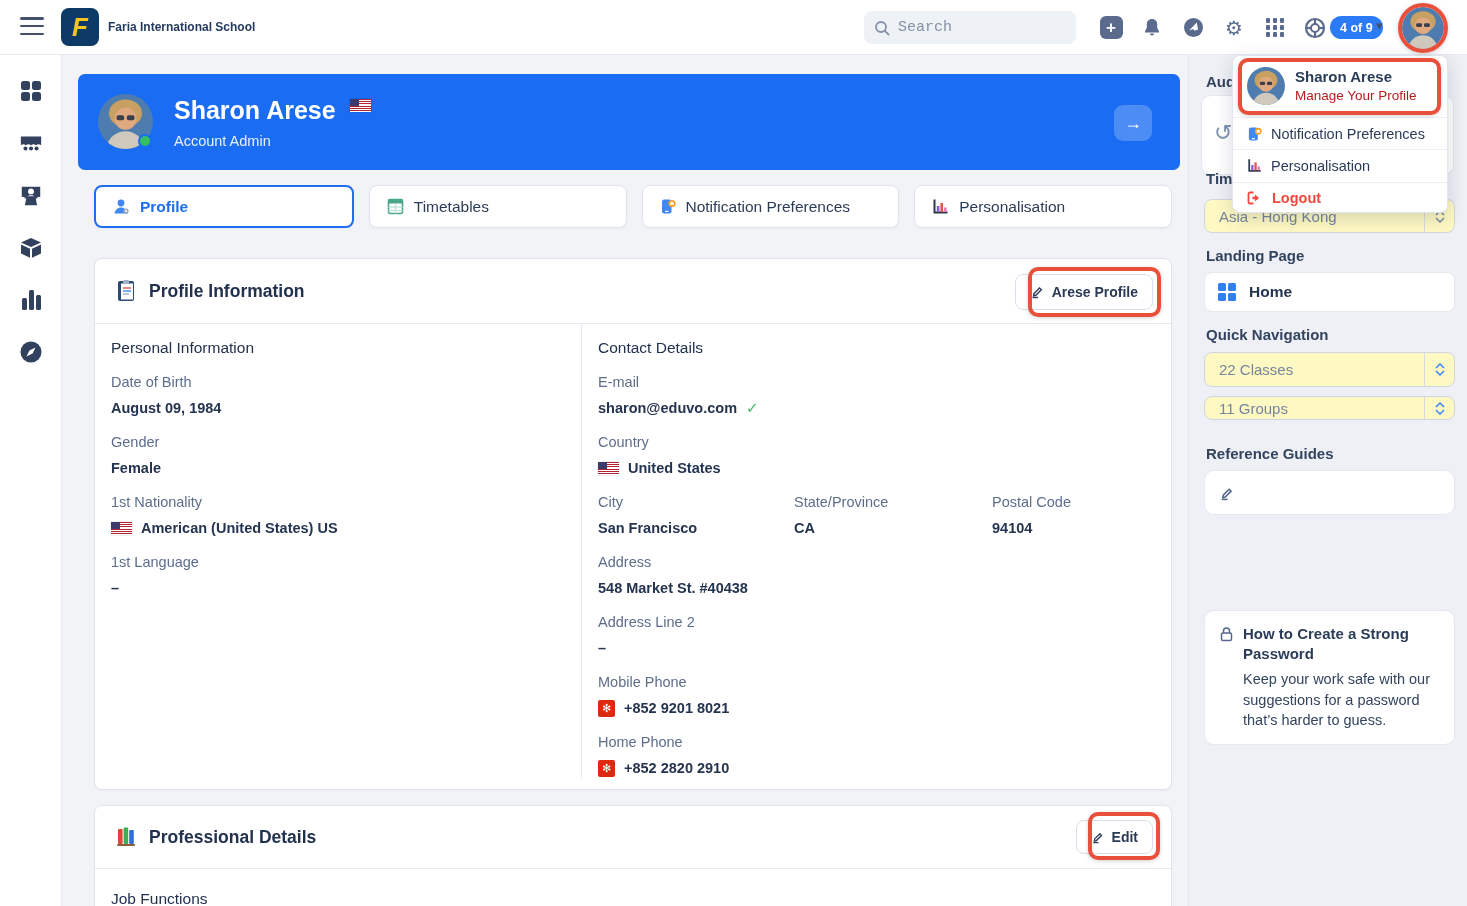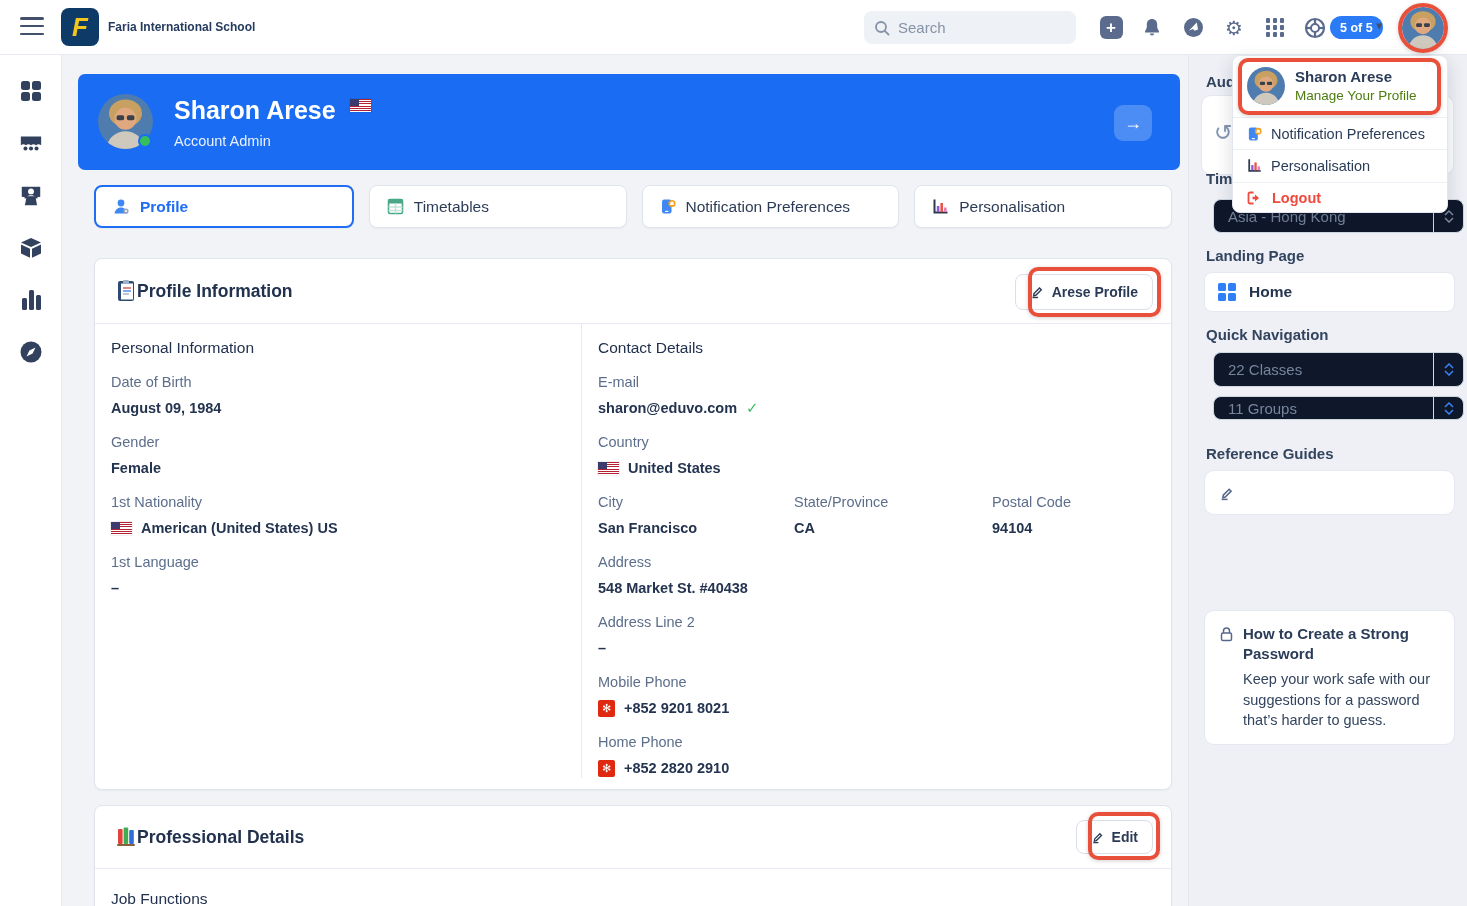--- a/index.html
+++ b/index.html
@@ -8,21 +8,21 @@
   .root { position:absolute; inset:0; width:1467px; height:906px; overflow:hidden; }
 
   
   .topbar { position:absolute; left:0; top:0; width:1467px; height:55px; background:#fff; border-bottom:1px solid #e7eaf0; z-index:20; }
   .hamburger { position:absolute; left:20px; top:17px; width:24px; height:20px; cursor:pointer; }
   .hamburger span { display:block; height:2.6px; background:#44506b; border-radius:2px; margin-bottom:5.2px; }
   .logo { position:absolute; left:61px; top:8px; width:38px; height:38px; background:#0d3a66; border-radius:8px; color:#f6c51d; font-weight:bold; font-style:italic; font-size:26px; display:flex; align-items:center; justify-content:center; }
   .school-name { position:absolute; left:108px; top:0; height:55px; line-height:55px; font-size:12px; font-weight:600; color:#243a5e; }
   .search { position:absolute; left:864px; top:11px; width:212px; height:33px; background:#eef1f5; border-radius:8px; display:flex; align-items:center; padding:0 10px; }
   .search svg { flex:0 0 auto; }
-  .search input { border:none; outline:none; background:transparent; font-size:15px; color:#3d4e6b; width:160px; margin-left:8px; font-family:Liberation Sans, sans-serif; }
+  .search input { border:none; outline:none; background:transparent; font-size:15px; color:#3d4e6b; width:160px; margin-left:8px; font-family:Liberation Mono, monospace; }
   .search input::placeholder { color:#8592a7; }
   .tb-ic { position:absolute; top:0; height:55px; display:flex; align-items:center; justify-content:center; color:#5b6b8e; cursor:pointer; }
   .plus-sq { width:23px; height:23px; background:#5b6b8e; border-radius:6px; color:#fff; display:flex; align-items:center; justify-content:center; font-size:17px; font-weight:bold; line-height:1; }
   .glyph { font-size:20px; line-height:1; }
   .apps-grid { display:grid; grid-template-columns:repeat(3,4.5px); grid-template-rows:repeat(3,4.5px); gap:2.5px; }
   .apps-grid i { background:#5b6b8e; border-radius:1px; }
   .pill { position:absolute; left:1330px; top:16px; height:23px; background:#2b7bf6; color:#fff; font-size:12.5px; font-weight:bold; border-radius:13px; padding:0 10px; display:flex; align-items:center; cursor:pointer; }
   .caret { position:absolute; left:1376px; top:18px; color:#44506b; font-size:13px; cursor:pointer; }
   .tb-avatar { position:absolute; left:1402px; top:7px; width:42px; height:42px; border-radius:50%; overflow:hidden; cursor:pointer; }
 
@@ -38,21 +38,21 @@
   .banner-name { position:absolute; left:96px; top:22px; font-size:25px; font-weight:700; color:#fff; display:flex; align-items:flex-start; gap:14px; }
   .banner-name .flag-us { margin-top:3px; }
   .banner-role { position:absolute; left:96px; top:59px; font-size:14.5px; color:#e9f1ff; }
   .banner-arrow { position:absolute; right:28px; top:31px; width:38px; height:36px; background:rgba(255,255,255,.22); border-radius:9px; color:#fff; font-size:18px; display:flex; align-items:center; justify-content:center; cursor:pointer; }
 
   .tabs { position:absolute; left:32px; top:130px; width:1078px; height:43px; display:flex; gap:15px; }
   .tab { flex:1; background:#fff; border:1px solid #e0e5ed; border-radius:8px; display:flex; align-items:center; padding-left:17px; gap:10px; font-size:15.5px; color:#2c3c57; cursor:pointer; box-shadow:0 1px 2px rgba(16,24,40,.04); }
   .tab.active { border:2px solid #1f6df2; color:#1f6df2; font-weight:600; }
 
   .card { position:absolute; left:32px; width:1078px; background:#fff; border:1px solid #e0e5ed; border-radius:8px; box-shadow:0 1px 2px rgba(16,24,40,.04); }
-  .card-head { height:65px; border-bottom:1px solid #e6eaf1; display:flex; align-items:center; padding:0 20px; position:relative; }
+  .card-head { height:65px; border-bottom:1px solid #e6eaf1; display:flex; align-items:center; padding:0 20px; gap:12px; position:relative; }
   .card-title { font-size:17.5px; font-weight:700; color:#22314e; }
   .edit-btn { position:absolute; right:18px; top:15px; height:36px; background:#fff; border:1px solid #d9dfe9; border-radius:8px; display:flex; align-items:center; gap:8px; padding:0 14px; font-size:14px; font-weight:600; color:#2b3a55; cursor:pointer; }
 
   .profile-body { display:flex; }
   .pcol { width:486px; padding:14px 16px 0; }
   .ccol { flex:1; border-left:1px solid #e6eaf1; padding:14px 16px 0; }
   .sec-title { font-size:15.5px; font-weight:400; color:#22314e; line-height:20px; }
   .f-label { margin-top:14px; font-size:14.5px; color:#5d6e8b; line-height:20px; }
   .f-value { margin-top:6px; font-size:14.5px; font-weight:600; color:#243450; line-height:20px; display:flex; align-items:center; gap:9px; }
   .trio { display:grid; grid-template-columns:196px 198px 1fr; }
@@ -60,38 +60,38 @@
 
   
   .flag-us { width:21px; height:13px; position:relative; background:repeating-linear-gradient(#b22234 0 1.1px,#fff 1.1px 2.17px); box-shadow:0 0 0 .5px rgba(0,0,0,.12); flex:0 0 auto; }
   .flag-us::after { content:""; position:absolute; left:0; top:0; width:9px; height:7px; background:#3c3b6e; }
   .flag-hk { width:17px; height:17px; background:#de2910; border-radius:2px; color:#fff; font-size:11px; display:flex; align-items:center; justify-content:center; flex:0 0 auto; }
 
   
   .rsb { position:absolute; left:1188px; top:55px; width:279px; height:851px; background:#eef0f5; border-left:1px solid #e2e6ed; }
   .rsb-h { position:absolute; left:17px; font-size:15px; font-weight:700; color:#33445f; }
   .rsb-card { position:absolute; background:#fff; border:1px solid #e4e8ef; border-radius:10px; }
-  .select { position:absolute; left:24px; width:251px; background:#0f172a; border:1px solid #ced6e2; border-radius:8px; display:flex; overflow:hidden; }
+  .select { position:absolute; left:15px; width:251px; background:#fef9c3; border:1px solid #ced6e2; border-radius:8px; display:flex; overflow:hidden; }
   .select .val { flex:1; display:flex; align-items:center; padding-left:14px; font-size:15px; color:#76859d; }
   .select .step { width:30px; border-left:1px solid #d5dbe6; display:flex; flex-direction:column; align-items:center; justify-content:center; gap:1px; cursor:pointer; }
   .home-card { position:absolute; left:15px; top:217px; width:251px; height:40px; background:#fff; border:1px solid #e4e8ef; border-radius:8px; display:flex; align-items:center; padding-left:13px; gap:13px; font-size:15.5px; font-weight:600; color:#26354f; cursor:pointer; }
   .grid4 { display:grid; grid-template-columns:8px 8px; grid-template-rows:8px 8px; gap:2px; }
   .grid4 i { background:#2f80f6; border-radius:1.5px; }
   .guide { position:absolute; left:15px; width:251px; background:#fff; border:1px solid #e4e8ef; border-radius:10px; padding:13px 14px; display:flex; gap:9px; cursor:pointer; }
   .guide .txt { flex:1; }
   .guide .g-title { font-size:15px; font-weight:600; color:#2b3c58; line-height:20px; }
   .guide .g-body { margin-top:5px; font-size:14.5px; color:#33445f; line-height:20.5px; }
   .guide .g-ic { margin-top:2px; color:#55678a; flex:0 0 auto; }
 
   
   .dropdown { position:absolute; left:1232px; top:55px; width:216px; height:158px; background:#fff; border:1px solid #e2e6ee; border-radius:8px; box-shadow:0 6px 18px rgba(20,30,60,.16); z-index:50; }
   .dd-head { position:relative; height:61px; }
   .dd-avatar { position:absolute; left:14px; top:11px; width:38px; height:38px; border-radius:50%; overflow:hidden; }
   .dd-name { position:absolute; left:62px; top:12px; font-size:15px; font-weight:700; color:#2b3c58; }
-  .dd-link { position:absolute; left:62px; top:32px; font-size:13.5px; color:#4d7c0f; cursor:pointer; }
+  .dd-link { position:absolute; left:62px; top:32px; font-size:13.5px; color:#b91c1c; cursor:pointer; }
   .dd-item { height:32.3px; border-top:1px solid #eceff4; display:flex; align-items:center; padding-left:14px; gap:9px; font-size:14.5px; color:#2b3c58; cursor:pointer; }
   .dd-item.logout { color:#f04a40; font-weight:600; }
 
   
   .anno { position:absolute; border:4px solid #e8503c; border-radius:10px; box-shadow:0 1px 4px rgba(0,0,0,.18); pointer-events:none; z-index:60; }
   .anno-circle { border-radius:50%; }
 
   
   .bars3 { display:flex; align-items:flex-end; gap:2px; }
 </style>
@@ -149,21 +149,21 @@
     <div class="tb-ic" style="left:1303px; width:24px;">
       <svg width="22" height="22" viewBox="0 0 22 22">
           <circle cx="11" cy="11" r="9" fill="none" stroke="#5b6b8e" stroke-width="2.2"></circle>
           <circle cx="11" cy="11" r="4" fill="none" stroke="#5b6b8e" stroke-width="2"></circle>
           <line x1="11" y1="2" x2="11" y2="7" stroke="#5b6b8e" stroke-width="2.2"></line>
           <line x1="11" y1="15" x2="11" y2="20" stroke="#5b6b8e" stroke-width="2.2"></line>
           <line x1="2" y1="11" x2="7" y2="11" stroke="#5b6b8e" stroke-width="2.2"></line>
           <line x1="15" y1="11" x2="20" y2="11" stroke="#5b6b8e" stroke-width="2.2"></line>
         </svg>
     </div>
-    <div class="pill">5 of 5</div>
+    <div class="pill">4 of 9</div>
     <div class="caret">▾</div>
     <div class="tb-avatar">
       <svg width="42" height="42" viewBox="0 0 40 40">
           <rect width="40" height="40" fill="#4e7cae"></rect>
           <ellipse cx="20" cy="14" rx="12" ry="10" fill="#c8a061"></ellipse>
           <circle cx="20" cy="18" r="8" fill="#e0a87e"></circle>
           <rect x="13.5" y="15.5" width="5.5" height="3.5" rx="1.2" fill="#3a3f4a"></rect>
           <rect x="21" y="15.5" width="5.5" height="3.5" rx="1.2" fill="#3a3f4a"></rect>
           <path d="M6 40c1-9 8-13 14-13s13 4 14 13z" fill="#cfc9bd"></path>
         </svg>

